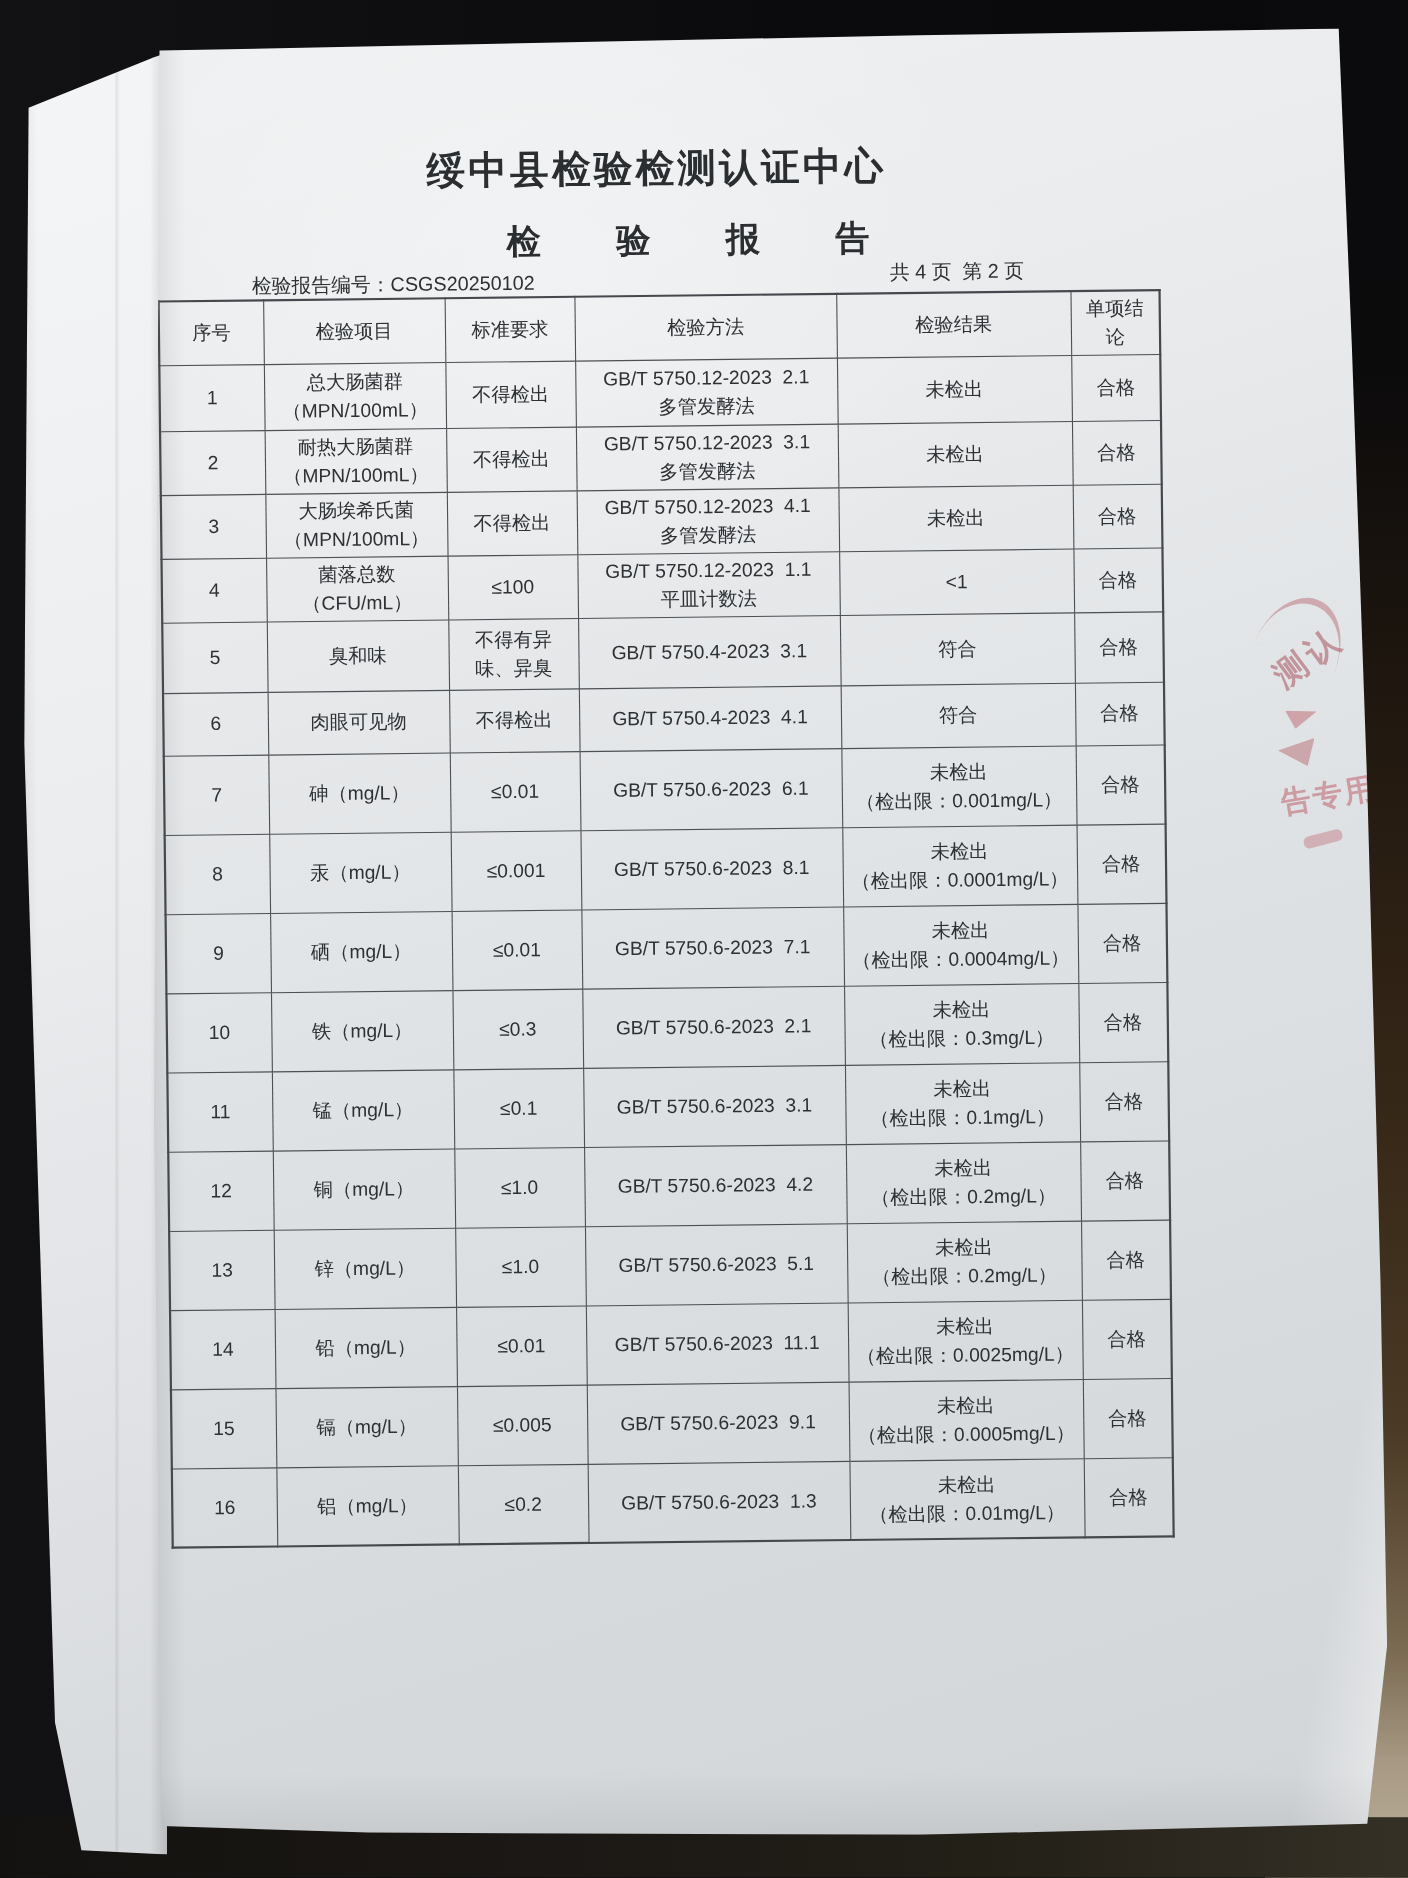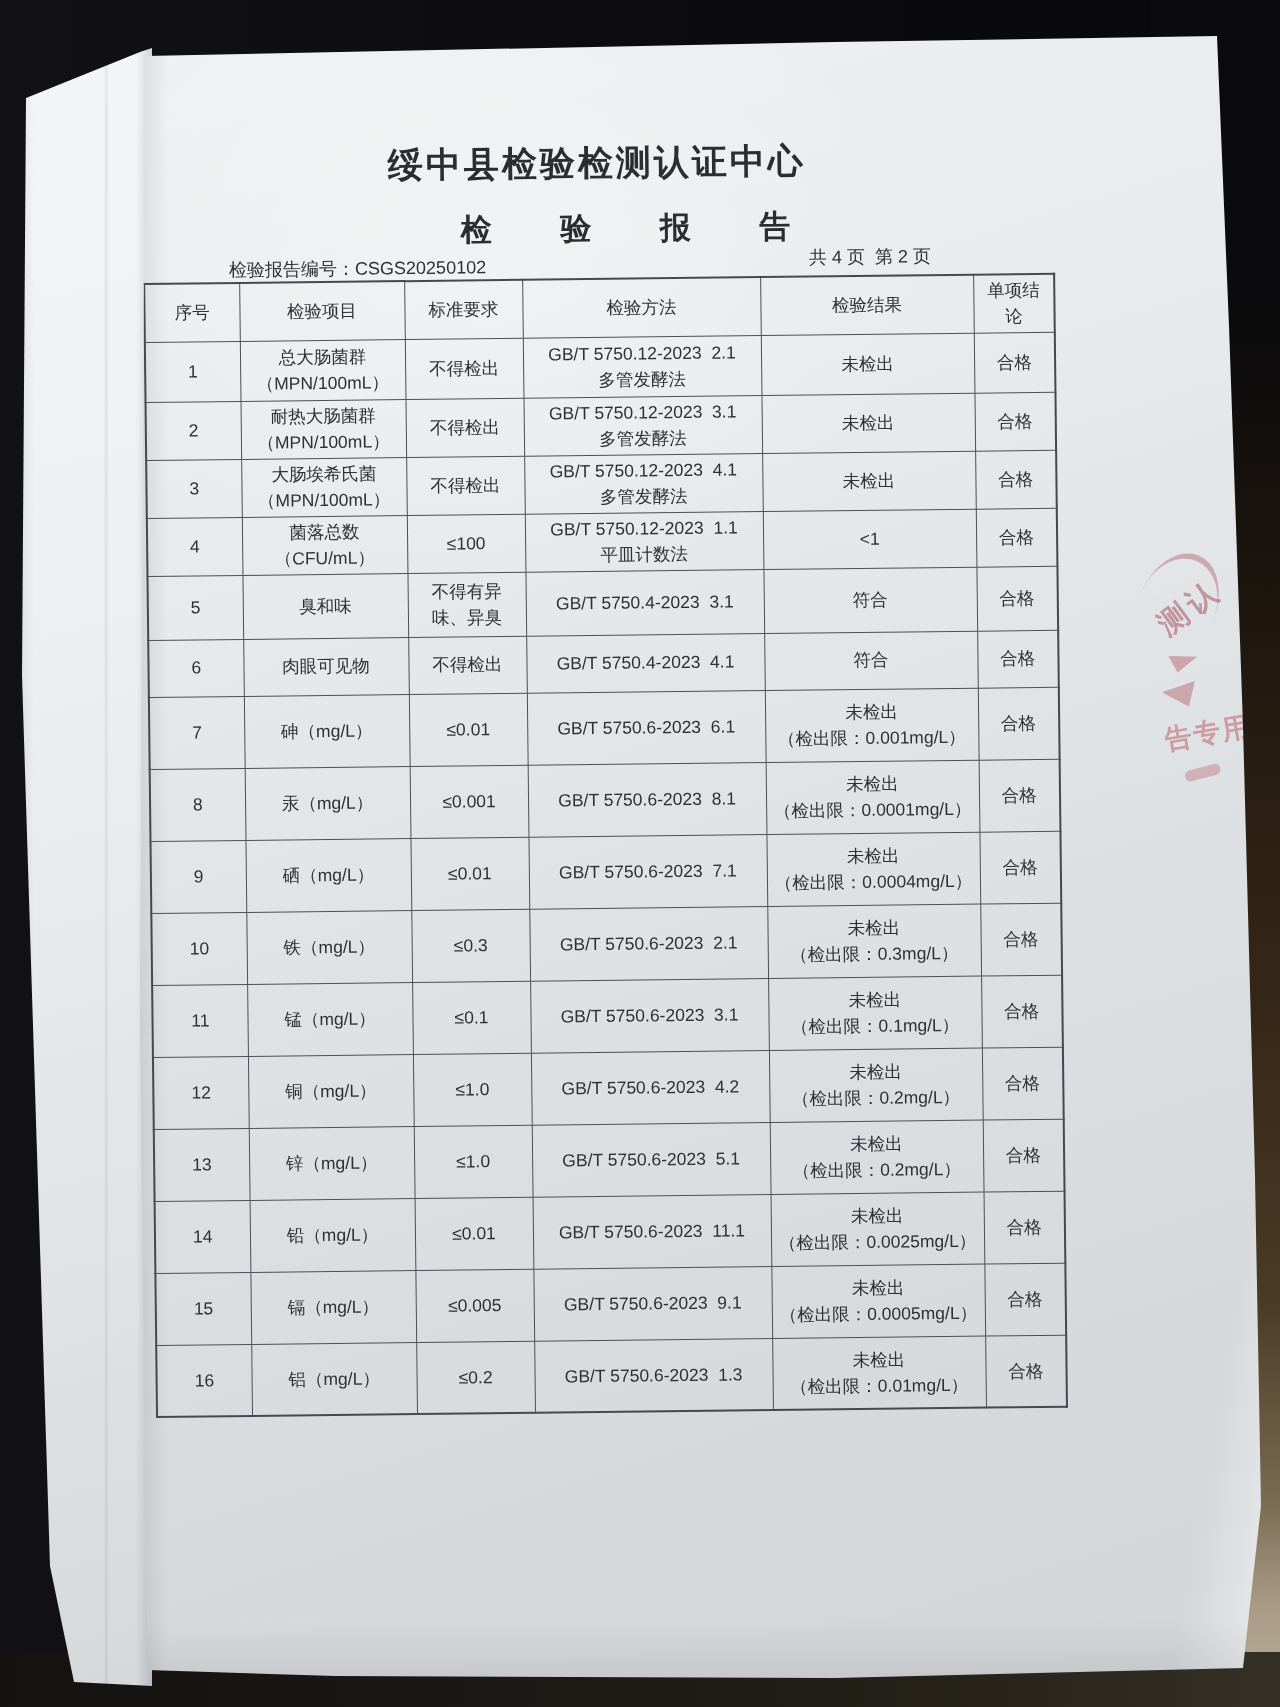--- a/index.html
+++ b/index.html
@@ -27,21 +27,21 @@
   }
   .page-stack::after{
     content:"";position:absolute;inset:0;
     background:
       linear-gradient(270deg,rgba(0,0,0,.14),transparent 16px),
       linear-gradient(90deg,rgba(0,0,0,.10),transparent 22px),
       linear-gradient(90deg,transparent 92px,rgba(0,0,0,.07) 94px,transparent 97px);
   }
   
   .paper{
-    position:absolute;left:135px;top:26px;width:1132px;height:1664px;
+    position:absolute;left:135px;top:16px;width:1132px;height:1664px;
     background:linear-gradient(163deg,#eff1f2 0%,#e8eaec 28%,#dfe2e4 52%,#d8dbde 74%,#d2d5d8 100%);
     clip-path:polygon(10px 30px,700px 16px,1082px 10px,1094px 300px,1108px 700px,1120px 1150px,1126px 1480px,1108px 1642px,700px 1652px,200px 1650px,12px 1644px,5px 1000px);
     filter:drop-shadow(0 8px 16px rgba(0,0,0,.45));
   }
   .paper::before{
     content:"";position:absolute;inset:0;pointer-events:none;
     background:
       radial-gradient(ellipse 700px 500px at 32% 14%,rgba(255,255,255,.30),transparent 65%),
       linear-gradient(90deg,rgba(0,0,0,.10),transparent 34px),
       linear-gradient(0deg,rgba(0,0,0,.08),transparent 70px),

